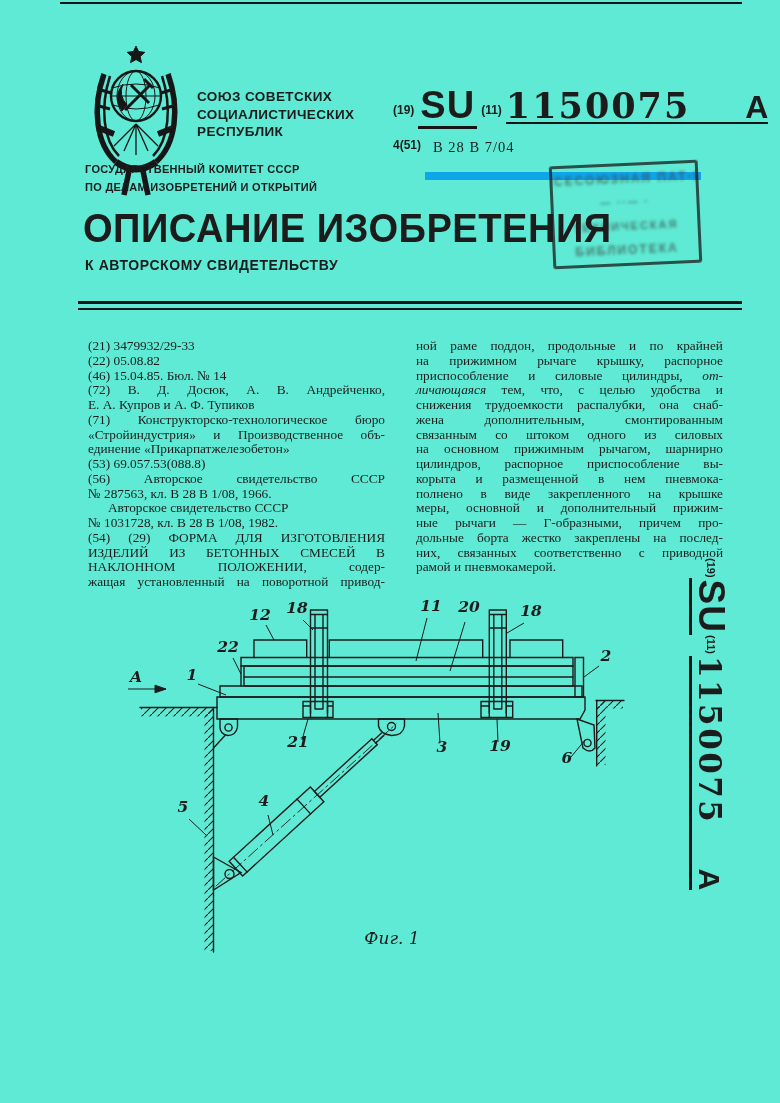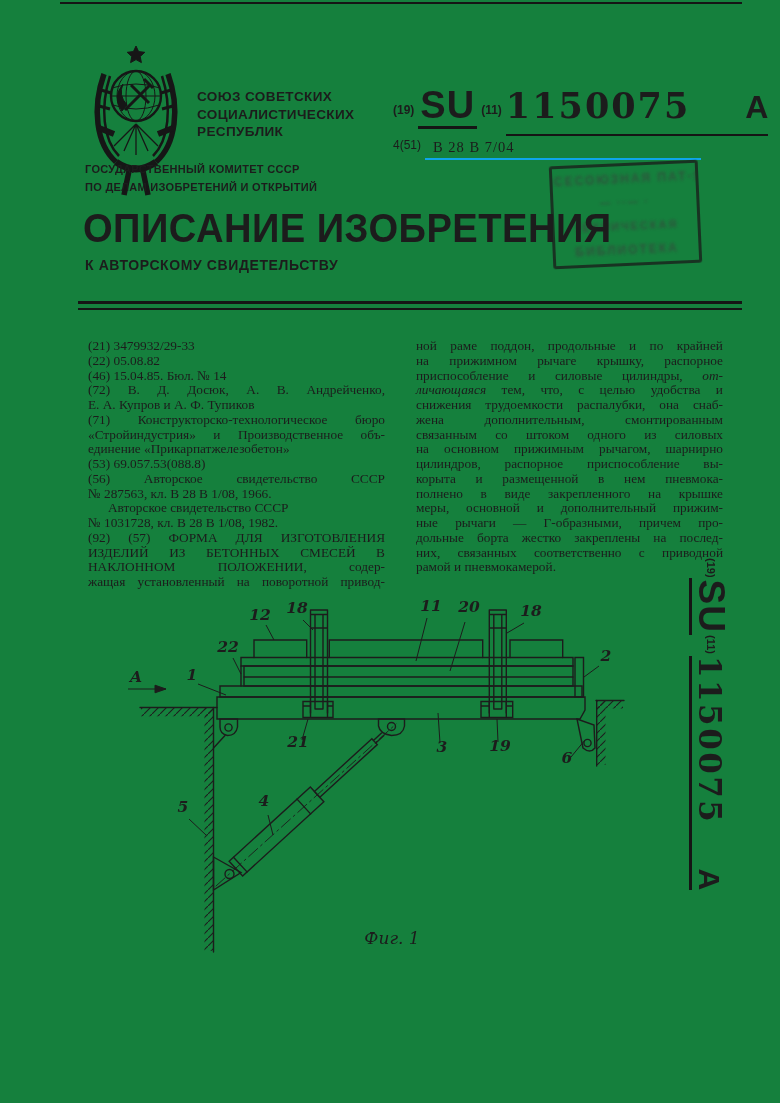--- a/index.html
+++ b/index.html
@@ -1,36 +1,36 @@
 <!DOCTYPE html>
 <html><head>
 <meta charset="utf-8">
 <style>
   html,body{margin:0;padding:0;}
   body{background:#888;}
   .page{
     position:relative;width:780px;height:1103px;margin:0 auto;
-    background:#15803d;color:#1c1c1c;overflow:hidden;
+    background:#5eead4;color:#1c1c1c;overflow:hidden;
     font-family:"Liberation Serif",serif;
   }
   .abs{position:absolute;}
   .sans{font-family:"Liberation Sans",sans-serif;}
   .toprule{left:60px;top:2px;width:682px;height:0;border-top:2.5px solid #151515;}
   .union{left:197px;top:88px;font-size:13.5px;font-weight:bold;line-height:17.5px;letter-spacing:.4px;}
   .committee{left:85px;top:161px;font-size:11px;font-weight:bold;line-height:17.5px;letter-spacing:.3px;}
   .pubrow{left:393px;top:84px;white-space:nowrap;}
   .pubrow .small{font-size:12px;font-weight:bold;font-family:"Liberation Sans",sans-serif;position:relative;top:-4px;}
   .su-big{font-size:38px;font-weight:bold;font-family:"Liberation Sans",sans-serif;border-bottom:3px solid #151515;padding:0 2px;letter-spacing:1px;}
-  .num-group{border-bottom:2.5px solid #151515;padding-bottom:13px;}
+  .num-group{border-bottom:2.5px solid #151515;padding-bottom:1px;}
   .num-big{font-size:35px;font-weight:bold;letter-spacing:2px;font-family:"DejaVu Serif",serif;}
   .kind-big{font-size:32px;font-weight:bold;font-family:"Liberation Sans",sans-serif;}
   .spacer58{display:inline-block;width:55px;}
   .classrow{left:393px;top:138px;white-space:nowrap;}
-  .classrow .pfx{font-size:12px;font-weight:normal;font-family:"Liberation Sans",sans-serif;vertical-align:3px;}
-  .classline{display:inline-block;width:268px;border-bottom:2px solid #0ea5e9;font-size:14.5px;padding-left:8px;padding-bottom:2px;letter-spacing:1px;}
+  .classrow .pfx{font-size:12px;font-weight:bold;font-family:"Liberation Sans",sans-serif;vertical-align:3px;}
+  .classline{display:inline-block;width:268px;border-bottom:8px solid #0ea5e9;font-size:14.5px;padding-left:8px;padding-bottom:16px;letter-spacing:1px;}
   .stamp{
     left:551px;top:163px;width:143px;height:97px;
     border:3px solid rgba(25,25,25,.75);border-radius:3px;
     transform:rotate(-2.6deg);
     display:flex;flex-direction:column;justify-content:space-around;align-items:center;
     filter:blur(.6px);overflow:hidden;
   }
   .stamp div{font-family:"Liberation Sans",sans-serif;font-weight:bold;color:#3c3c3c;
     letter-spacing:2px;filter:blur(1.4px);opacity:.65;white-space:nowrap;}
   .title{left:83px;top:205px;font-size:41px;font-weight:bold;letter-spacing:.5px;
@@ -129,21 +129,21 @@
       <div class="ln j">(72)  В. Д. Досюк, А. В. Андрейченко,</div>
       <div class="ln">Е. А. Купров и А. Ф. Тупиков</div>
       <div class="ln j">(71)  Конструкторско-технологическое бюро</div>
       <div class="ln j">«Стройиндустрия» и Производственное объ-</div>
       <div class="ln">единение «Прикарпатжелезобетон»</div>
       <div class="ln">(53)  69.057.53(088.8)</div>
       <div class="ln j">(56)  Авторское свидетельство СССР</div>
       <div class="ln">№ 287563, кл. В 28 В 1/08, 1966.</div>
       <div class="ln ind">Авторское свидетельство СССР</div>
       <div class="ln">№ 1031728, кл. В 28 В 1/08, 1982.</div>
-      <div class="ln j">(92) (57)  ФОРМА ДЛЯ ИЗГОТОВЛЕНИЯ</div>
+      <div class="ln j">(54) (29)  ФОРМА ДЛЯ ИЗГОТОВЛЕНИЯ</div>
       <div class="ln j">ИЗДЕЛИЙ ИЗ БЕТОННЫХ СМЕСЕЙ В</div>
       <div class="ln j">НАКЛОННОМ ПОЛОЖЕНИИ, содер-</div>
       <div class="ln j">жащая установленный на поворотной привод-</div>
     </div>
   <div class="col col-right" id="col-right">
       <div class="ln j">ной раме поддон, продольные и по крайней</div>
       <div class="ln j">на прижимном рычаге крышку, распорное</div>
       <div class="ln j">приспособление и силовые цилиндры, <i>от-</i></div>
       <div class="ln j"><i>личающаяся</i> тем, что, с целью удобства и</div>
       <div class="ln j">снижения трудоемкости распалубки, она снаб-</div>

